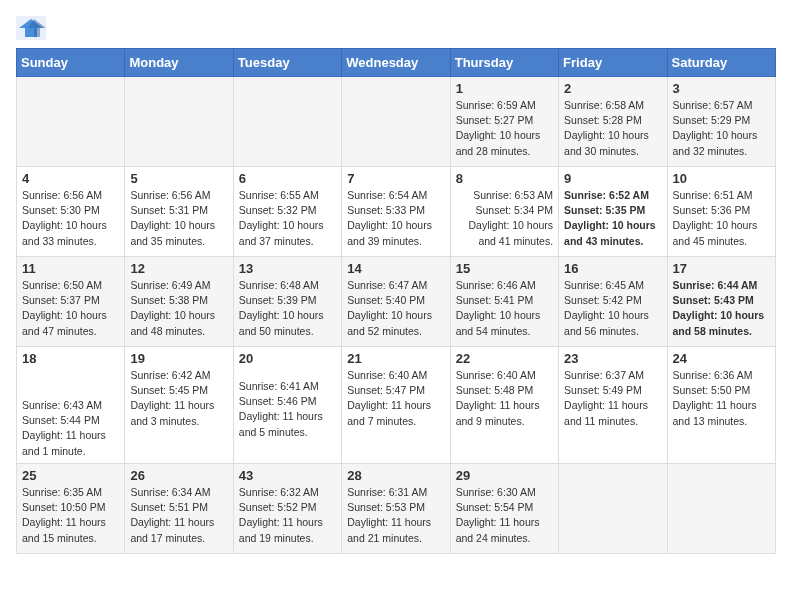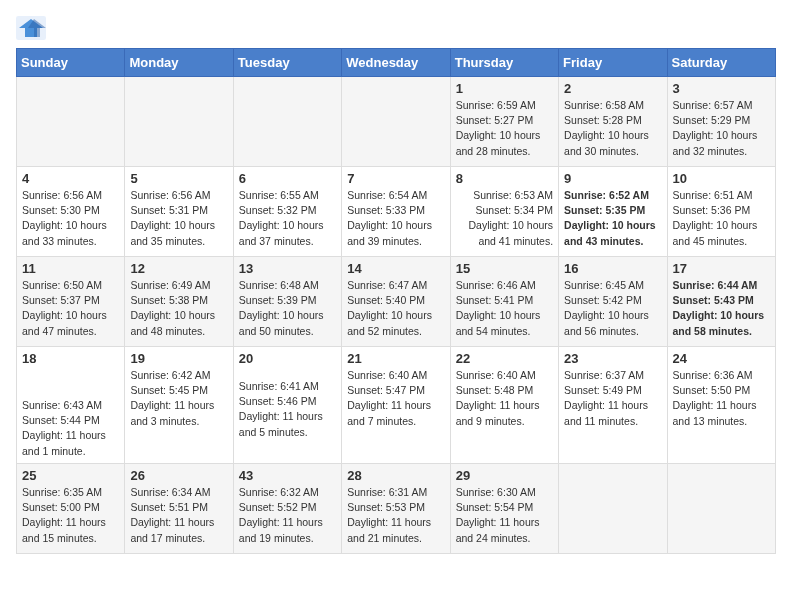--- a/index.html
+++ b/index.html
@@ -301,21 +301,21 @@
           <div class="day-info" style="white-space: pre-line;">Sunrise: 6:36 AM
 Sunset: 5:50 PM
 Daylight: 11 hours
 and 13 minutes.</div>
         </td>
       </tr>
       <tr>
         <td>
           <span class="day-number">25</span>
           <div class="day-info" style="white-space: pre-line;">Sunrise: 6:35 AM
-Sunset: 5:00 PM
+Sunset: 10:50 PM
 Daylight: 11 hours
 and 15 minutes.</div>
         </td>
         <td>
           <span class="day-number">26</span>
           <div class="day-info" style="white-space: pre-line;">Sunrise: 6:34 AM
 Sunset: 5:51 PM
 Daylight: 11 hours
 and 17 minutes.</div>
         </td>

